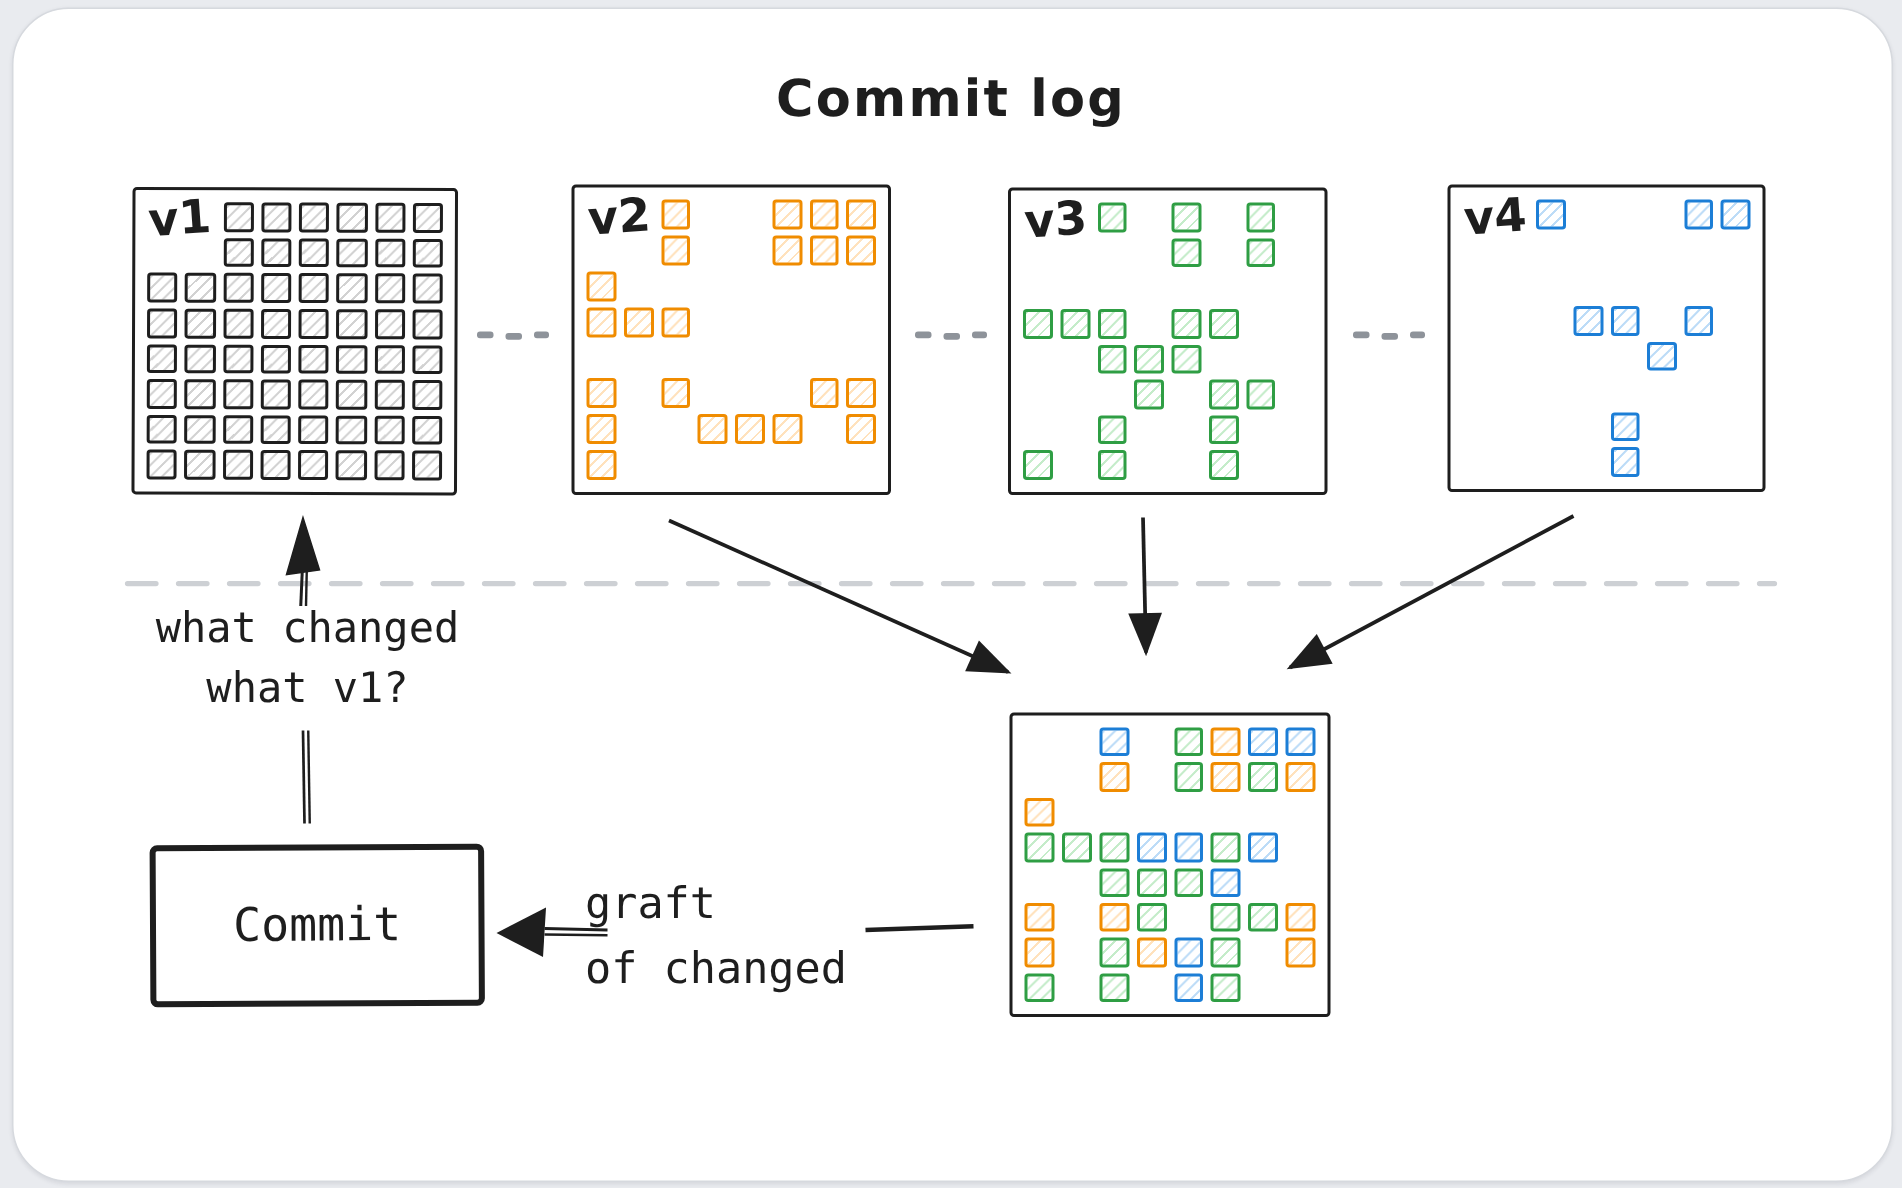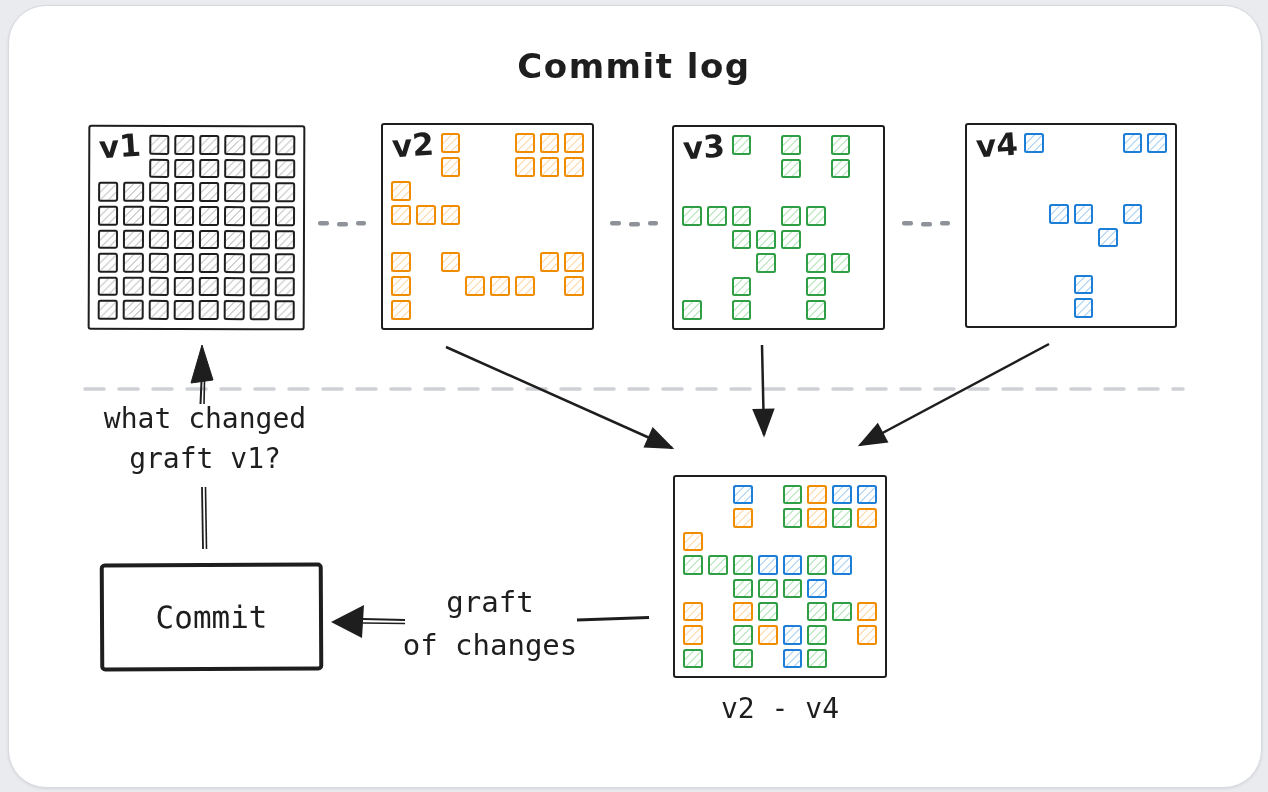--- a/index.html
+++ b/index.html
@@ -38,21 +38,21 @@
      background:repeating-linear-gradient(135deg,var(--hatch-green) 0 1.4px,transparent 1.4px 5.5px);}
   .f-b{border-color:var(--blue);
      background:repeating-linear-gradient(135deg,var(--hatch-blue) 0 1.4px,transparent 1.4px 5.5px);}
   
   .question{position:absolute;left:60px;top:399px;width:290px;text-align:center;
             font:500 28px "DejaVu Sans Mono",monospace;line-height:40px;color:#1e1e1e;}
   .client-box{position:absolute;left:100px;top:563px;width:215px;height:100px;
               border:4px solid #1e1e1e;border-radius:5px;background:#fff;
               display:flex;align-items:center;justify-content:center;
               font:500 31px "DejaVu Sans Mono",monospace;transform:rotate(-.3deg);}
-  .graft{position:absolute;left:390px;top:581px;width:200px;text-align:center;
+  .graft{position:absolute;left:390px;top:581px;width:200px;text-align:left;
          font:500 29px "DejaVu Sans Mono",monospace;line-height:43px;color:#1e1e1e;}
   .merged-label{position:absolute;left:673px;top:692px;width:214px;text-align:center;
                 font:500 28px "DejaVu Sans Mono",monospace;color:#1e1e1e;}
   svg.overlay{position:absolute;left:0;top:0;pointer-events:none;}
 </style>
 </head>
 <body>
 
 <div class="stage" style="--ink: #1e1e1e; --orange: #f08c00; --green: #2f9e44; --blue: #1c7ed6; --hatch-gray: #d2d2d2; --hatch-orange: #ffe2bd; --hatch-green: #c5ecca; --hatch-blue: #bddcf7;">
   <div class="card"></div>
@@ -390,34 +390,33 @@
       <div class="cell f-o"></div>
       <div class="cell f-g"></div>
       <div class="cell"></div>
       <div class="cell f-g"></div>
       <div class="cell"></div>
       <div class="cell f-b"></div>
       <div class="cell f-g"></div>
       <div class="cell"></div>
       <div class="cell"></div>
     </div>
-  <div class="merged-label">v2 - v4</div>
 
   <div class="question">
     <span>what changed</span><br>
-    <span>graft v1?</span>
+    <span>what v1?</span>
   </div>
 
   <div class="client-box">
     <span>Commit</span>
   </div>
 
   <div class="graft">
     <span>graft</span><br>
-    <span>of changes</span>
+    <span>of changed</span>
   </div>
 
   <svg class="overlay" width="1268" height="792" viewBox="0 0 1268 792">
     <defs>
       <marker id="ah" markerWidth="13" markerHeight="10" refX="11" refY="5" orient="auto" markerUnits="strokeWidth">
         <path d="M0.5,0.5 L12,5 L0.5,9.5 z" fill="#1e1e1e"></path>
       </marker>
     </defs>
 
     <line x1="85" y1="389" x2="1183" y2="389" stroke="#cdd0d4" stroke-width="3.5" stroke-dasharray="19 15" stroke-linecap="round"></line>

